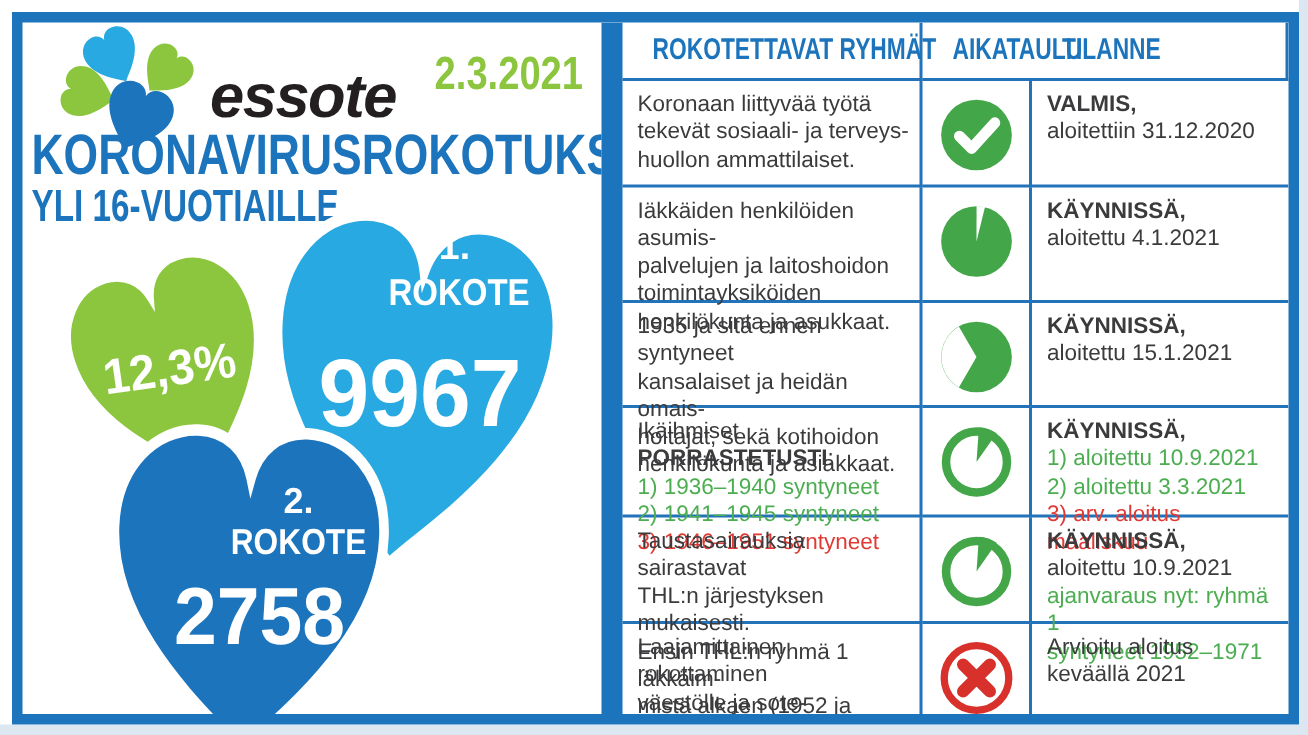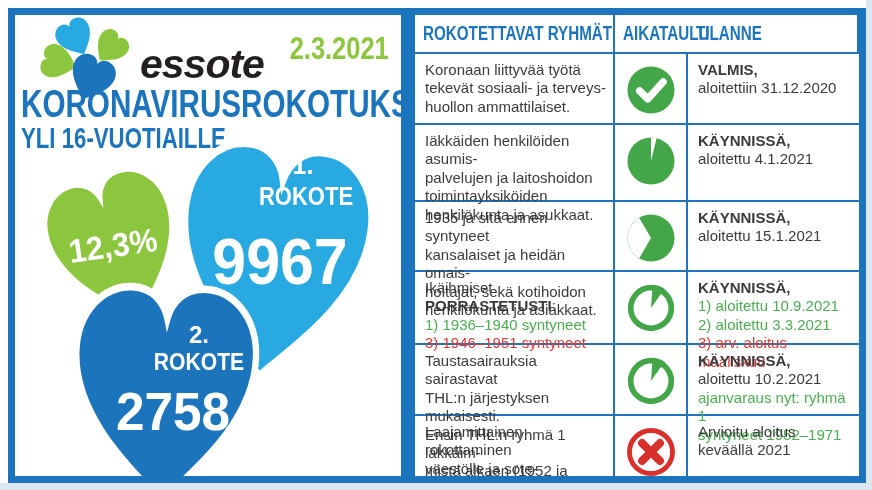--- a/index.html
+++ b/index.html
@@ -47,21 +47,21 @@
   .t-lab1{left:291px;top:181px;font-size:25px;transform:translate(-50%,-50%) scaleX(.88);}
   .t-num1{left:265px;top:247px;font-size:64px;transform:translate(-50%,-50%) scaleX(.95);}
   .t-rank2{left:184px;top:320px;font-size:24px;}
   .t-lab2{left:184px;top:347px;font-size:24px;transform:translate(-50%,-50%) scaleX(.88);}
   .t-num2{left:158px;top:396px;font-size:54px;transform:translate(-50%,-50%) scaleX(.95);}
 
   
   #grid{position:absolute;left:400px;top:0;right:0;bottom:0;display:grid;
     grid-template-columns:200px 73px 1fr;
     grid-template-rows:39px 71px 77px 70px 73px 71px 1fr;}
-  .hcell{border-bottom:2px solid var(--bb);display:flex;align-items:center;padding-left:8px;}
+  .hcell{border-bottom:2px solid var(--bb);display:flex;align-items:center;padding-left:20px;}
   .hcell span{color:var(--blue);font-weight:bold;font-size:20px;transform:scaleX(.76);
     transform-origin:left center;white-space:nowrap;}
   .col-r{border-right:2px solid var(--bb);}
   .cell{border-bottom:2px solid var(--bb);padding:7px 4px 3px 10px;}
   .cell.last{border-bottom:none;}
   .status-cell{display:flex;align-items:flex-start;justify-content:center;padding:10px 4px 4px 4px;}
   .status-cell svg{width:52px;height:52px;flex:0 0 auto;}
   .tline{font-size:15px;line-height:18.4px;color:var(--dark);}
   .b{font-weight:bold;margin-top:40px;}
   .c-green{color:var(--tgreen);}
@@ -182,20 +182,21 @@
      <path d="M32 32 L17.5 57 A29 29 0 0 1 17.5 7 Z" fill="#fff"></path>
           </svg>
         </div>
         <div class="cell sched-cell">
           <div class="tline"><span class="b">KÄYNNISSÄ,</span></div>
           <div class="tline"><span>aloitettu 15.1.2021</span></div>
         </div>
         <div class="cell col-r group-cell">
           <div class="tline"><span>Ikäihmiset </span><span class="b">PORRASTETUSTI</span><span>:</span></div>
           <div class="tline"><span class="c-green">1) 1936–1940 syntyneet</span></div>
+          <div class="tline"><span class="c-green">2) 1941–1945 syntyneet</span></div>
           <div class="tline"><span class="c-red">3) 1946–1951 syntyneet</span></div>
         </div>
         <div class="cell col-r status-cell">
           <svg viewBox="0 0 64 64">
             <circle cx="32" cy="32" r="25" fill="none" stroke="#43a648" stroke-width="7"></circle>
      <path d="M32 32 L34 3.5 A28.5 28.5 0 0 1 48.5 8.5 Z" fill="#43a648"></path>
           </svg>
         </div>
         <div class="cell sched-cell">
           <div class="tline"><span class="b">KÄYNNISSÄ,</span></div>
@@ -210,21 +211,21 @@
           <div class="tline"><span>mistä alkaen (1952 ja jälkeen)</span></div>
         </div>
         <div class="cell col-r status-cell">
           <svg viewBox="0 0 64 64">
             <circle cx="32" cy="32" r="25" fill="none" stroke="#43a648" stroke-width="7"></circle>
      <path d="M32 32 L34 3.5 A28.5 28.5 0 0 1 48.5 8.5 Z" fill="#43a648"></path>
           </svg>
         </div>
         <div class="cell sched-cell">
           <div class="tline"><span class="b">KÄYNNISSÄ,</span></div>
-          <div class="tline"><span>aloitettu 10.2.2021</span></div>
+          <div class="tline"><span>aloitettu 10.9.2021</span></div>
           <div class="tline"><span class="c-green">ajanvaraus nyt: ryhmä 1</span></div>
           <div class="tline"><span class="c-green">syntyneet 1952–1971</span></div>
         </div>
         <div class="cell col-r group-cell last">
           <div class="tline"><span>Laajamittainen rokottaminen</span></div>
           <div class="tline"><span>väestölle ja sote-henkilöstölle.</span></div>
         </div>
         <div class="cell col-r status-cell last">
           <svg viewBox="0 0 64 64">
             <circle cx="32" cy="32" r="26.5" fill="none" stroke="#d8312b" stroke-width="6"></circle>

